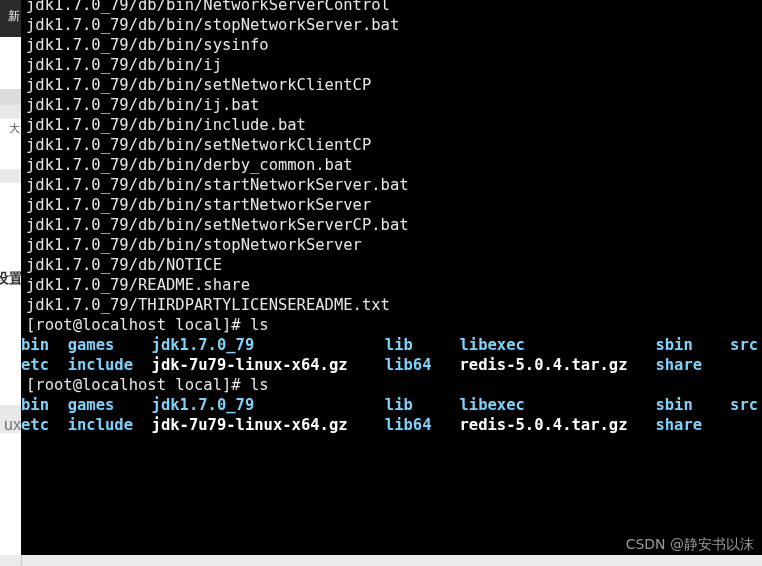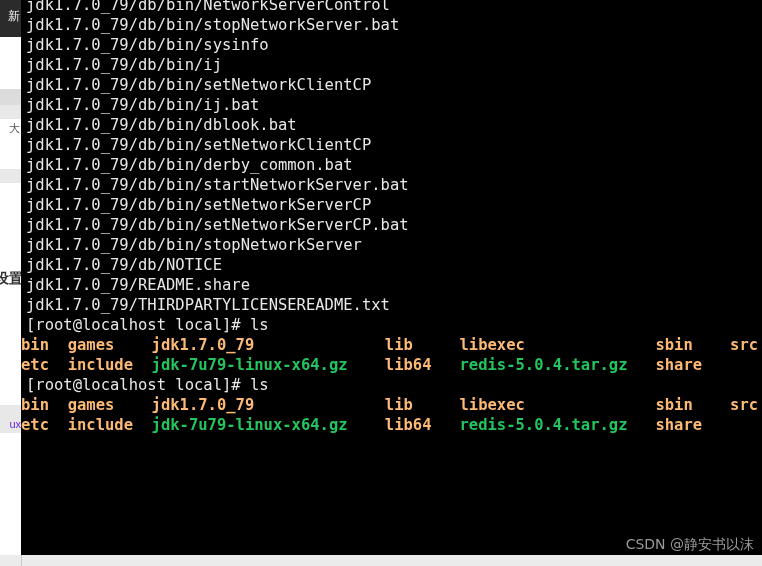--- a/index.html
+++ b/index.html
@@ -57,23 +57,23 @@
     font-family: "DejaVu Sans", sans-serif;
     font-size: 11px;
     line-height: 12px;
     white-space: nowrap;
     overflow: hidden;
   }
   .bg-glyph.bold { color: #333; font-weight: bold; font-size: 14px; line-height: 15px; }
   .bg-label-lux {
     position: absolute;
     right: 0; top: 418px;
-    color: #6d28d9;
+    color: #737373;
     font-family: Liberation Sans, sans-serif;
-    font-size: 11px;
+    font-size: 16px;
     line-height: 13px;
     white-space: nowrap;
   }
 
   
   #terminal {
     position: absolute;
     left: 21px; top: 0;
     width: 741px;
     height: 555px;
@@ -90,22 +90,22 @@
     height: 20px;
     line-height: 20px;
     font-size: 15.5px;
     letter-spacing: 0px;
     white-space: pre;
     color: #e6e6e6;
     padding-left: 5px;
   }
   .seg { white-space: pre; }
   .c-white { color: #e8e8e8; }
-  .c-blue  { color: #fdba74; text-align: right; }
-  .c-red   { color: #22c55e; text-align: center; }
+  .c-blue  { color: #7dd3fc; text-align: right; }
+  .c-red   { color: #ffffff; text-align: center; }
 
   
   #watermark {
     position: absolute;
     right: 8px;
     bottom: 14px;
     color: #9a9a9a;
     font-family: "DejaVu Sans", sans-serif;
     font-size: 14px;
     line-height: 16px;
@@ -157,25 +157,25 @@
   </div>
 
   <div id="terminal">
     <div id="term-lines">
         <div class="line"><span class="seg c-white">jdk1.7.0_79/db/bin/NetworkServerControl</span></div>
         <div class="line"><span class="seg c-white">jdk1.7.0_79/db/bin/stopNetworkServer.bat</span></div>
         <div class="line"><span class="seg c-white">jdk1.7.0_79/db/bin/sysinfo</span></div>
         <div class="line"><span class="seg c-white">jdk1.7.0_79/db/bin/ij</span></div>
         <div class="line"><span class="seg c-white">jdk1.7.0_79/db/bin/setNetworkClientCP</span></div>
         <div class="line"><span class="seg c-white">jdk1.7.0_79/db/bin/ij.bat</span></div>
-        <div class="line"><span class="seg c-white">jdk1.7.0_79/db/bin/dblook.bat</span></div>
+        <div class="line"><span class="seg c-white">jdk1.7.0_79/db/bin/include.bat</span></div>
         <div class="line"><span class="seg c-white">jdk1.7.0_79/db/bin/setNetworkClientCP</span></div>
         <div class="line"><span class="seg c-white">jdk1.7.0_79/db/bin/derby_common.bat</span></div>
         <div class="line"><span class="seg c-white">jdk1.7.0_79/db/bin/startNetworkServer.bat</span></div>
-        <div class="line"><span class="seg c-white">jdk1.7.0_79/db/bin/setNetworkServerCP</span></div>
+        <div class="line"><span class="seg c-white">jdk1.7.0_79/db/bin/startNetworkServer</span></div>
         <div class="line"><span class="seg c-white">jdk1.7.0_79/db/bin/setNetworkServerCP.bat</span></div>
         <div class="line"><span class="seg c-white">jdk1.7.0_79/db/bin/stopNetworkServer</span></div>
         <div class="line"><span class="seg c-white">jdk1.7.0_79/db/NOTICE</span></div>
         <div class="line"><span class="seg c-white">jdk1.7.0_79/README.share</span></div>
         <div class="line"><span class="seg c-white">jdk1.7.0_79/THIRDPARTYLICENSEREADME.txt</span></div>
         <div class="line"><span class="seg c-white">[root@localhost local]# </span><span class="seg c-white">ls</span></div>
         <div class="line" style="position: relative;"><span class="seg c-blue" style="position: absolute; left: 0px; font-weight: bold;">bin</span><span class="seg c-blue" style="position: absolute; left: 46.65px; font-weight: bold;">games</span><span class="seg c-blue" style="position: absolute; left: 130.62px; font-weight: bold;">jdk1.7.0_79</span><span class="seg c-blue" style="position: absolute; left: 363.87px; font-weight: bold;">lib</span><span class="seg c-blue" style="position: absolute; left: 438.51px; font-weight: bold;">libexec</span><span class="seg c-blue" style="position: absolute; left: 634.44px; font-weight: bold;">sbin</span><span class="seg c-blue" style="position: absolute; left: 709.08px; font-weight: bold;">src</span></div>
         <div class="line" style="position: relative;"><span class="seg c-blue" style="position: absolute; left: 0px; font-weight: bold;">etc</span><span class="seg c-blue" style="position: absolute; left: 46.65px; font-weight: bold;">include</span><span class="seg c-red" style="position: absolute; left: 130.62px; font-weight: bold;">jdk-7u79-linux-x64.gz</span><span class="seg c-blue" style="position: absolute; left: 363.87px; font-weight: bold;">lib64</span><span class="seg c-red" style="position: absolute; left: 438.51px; font-weight: bold;">redis-5.0.4.tar.gz</span><span class="seg c-blue" style="position: absolute; left: 634.44px; font-weight: bold;">share</span></div>
         <div class="line"><span class="seg c-white">[root@localhost local]# </span><span class="seg c-white">ls</span></div>
         <div class="line" style="position: relative;"><span class="seg c-blue" style="position: absolute; left: 0px; font-weight: bold;">bin</span><span class="seg c-blue" style="position: absolute; left: 46.65px; font-weight: bold;">games</span><span class="seg c-blue" style="position: absolute; left: 130.62px; font-weight: bold;">jdk1.7.0_79</span><span class="seg c-blue" style="position: absolute; left: 363.87px; font-weight: bold;">lib</span><span class="seg c-blue" style="position: absolute; left: 438.51px; font-weight: bold;">libexec</span><span class="seg c-blue" style="position: absolute; left: 634.44px; font-weight: bold;">sbin</span><span class="seg c-blue" style="position: absolute; left: 709.08px; font-weight: bold;">src</span></div>

